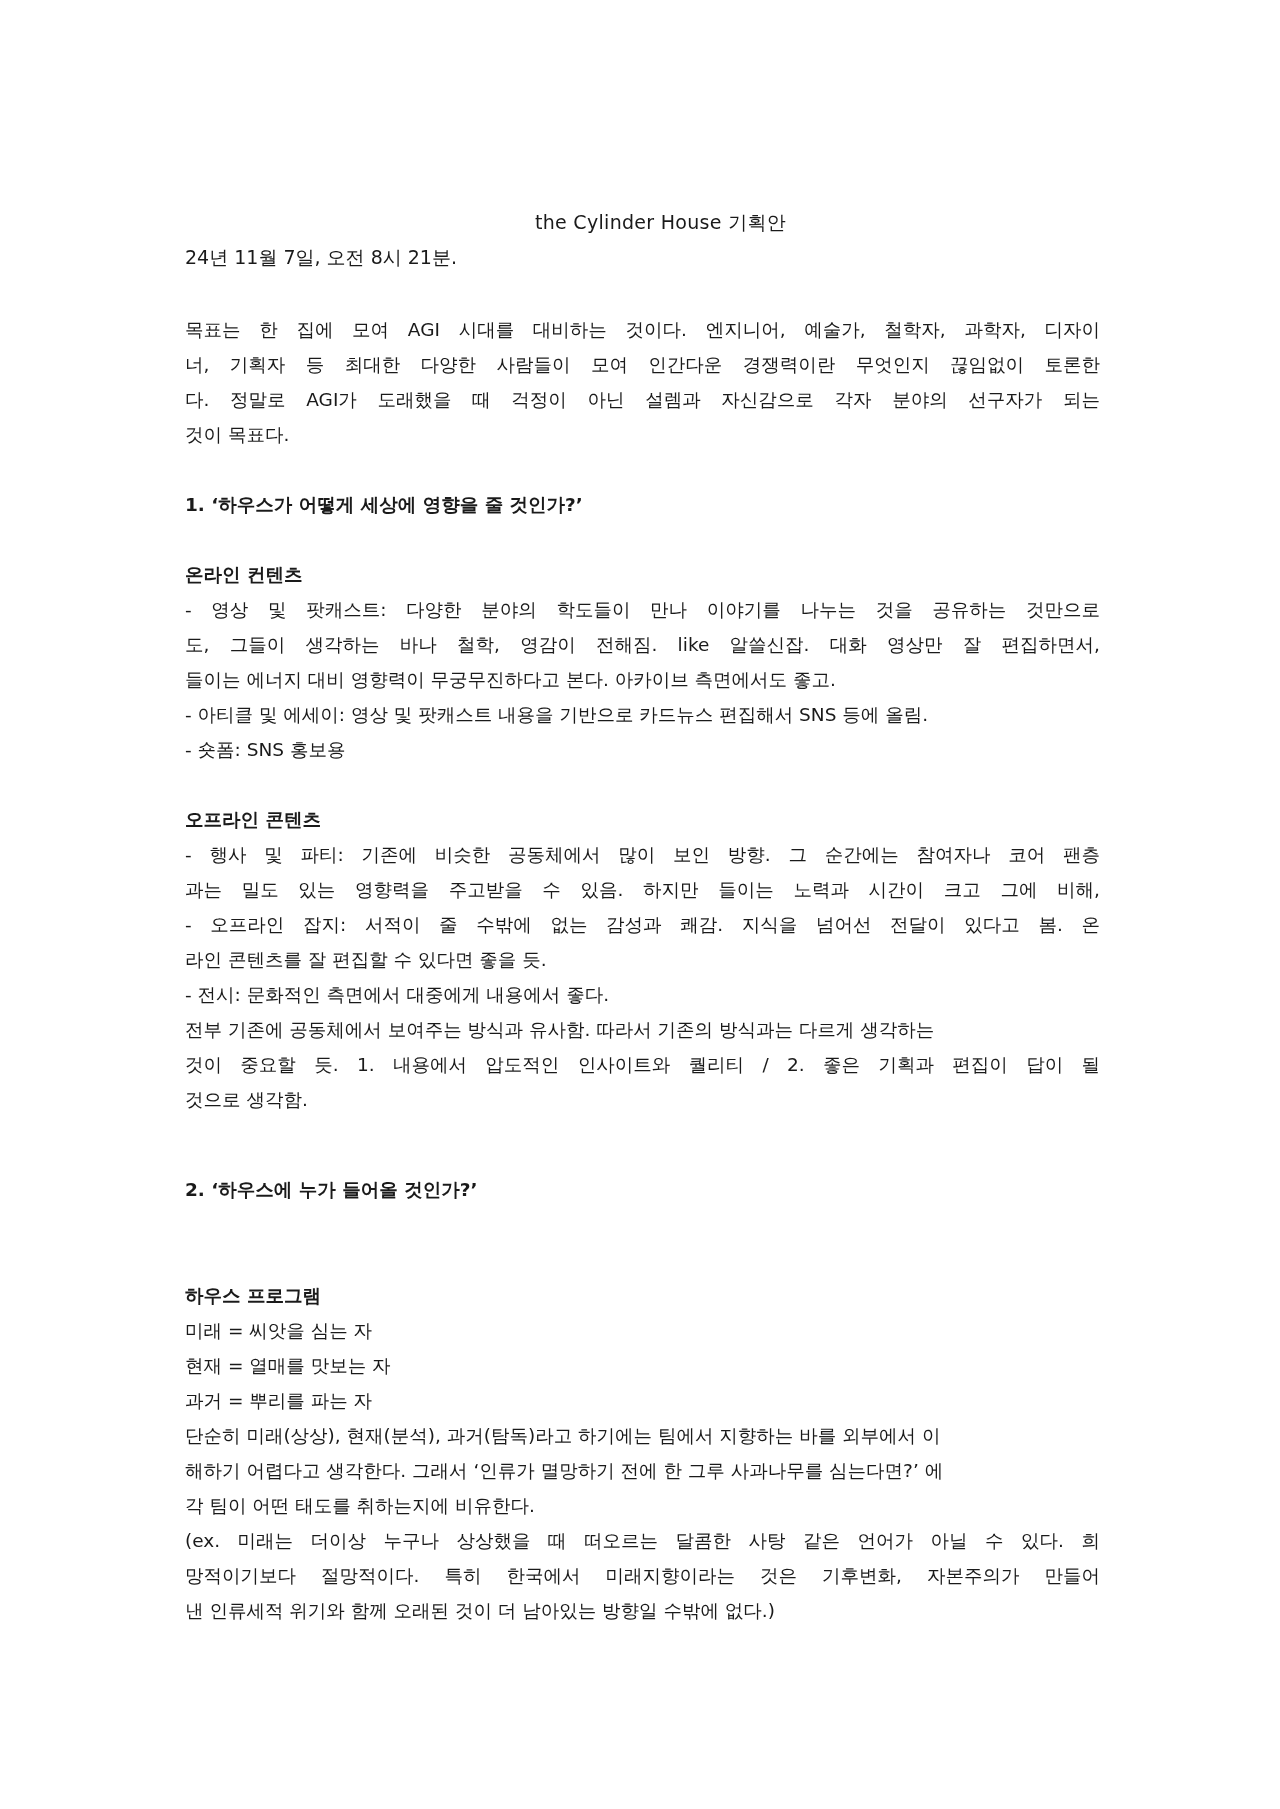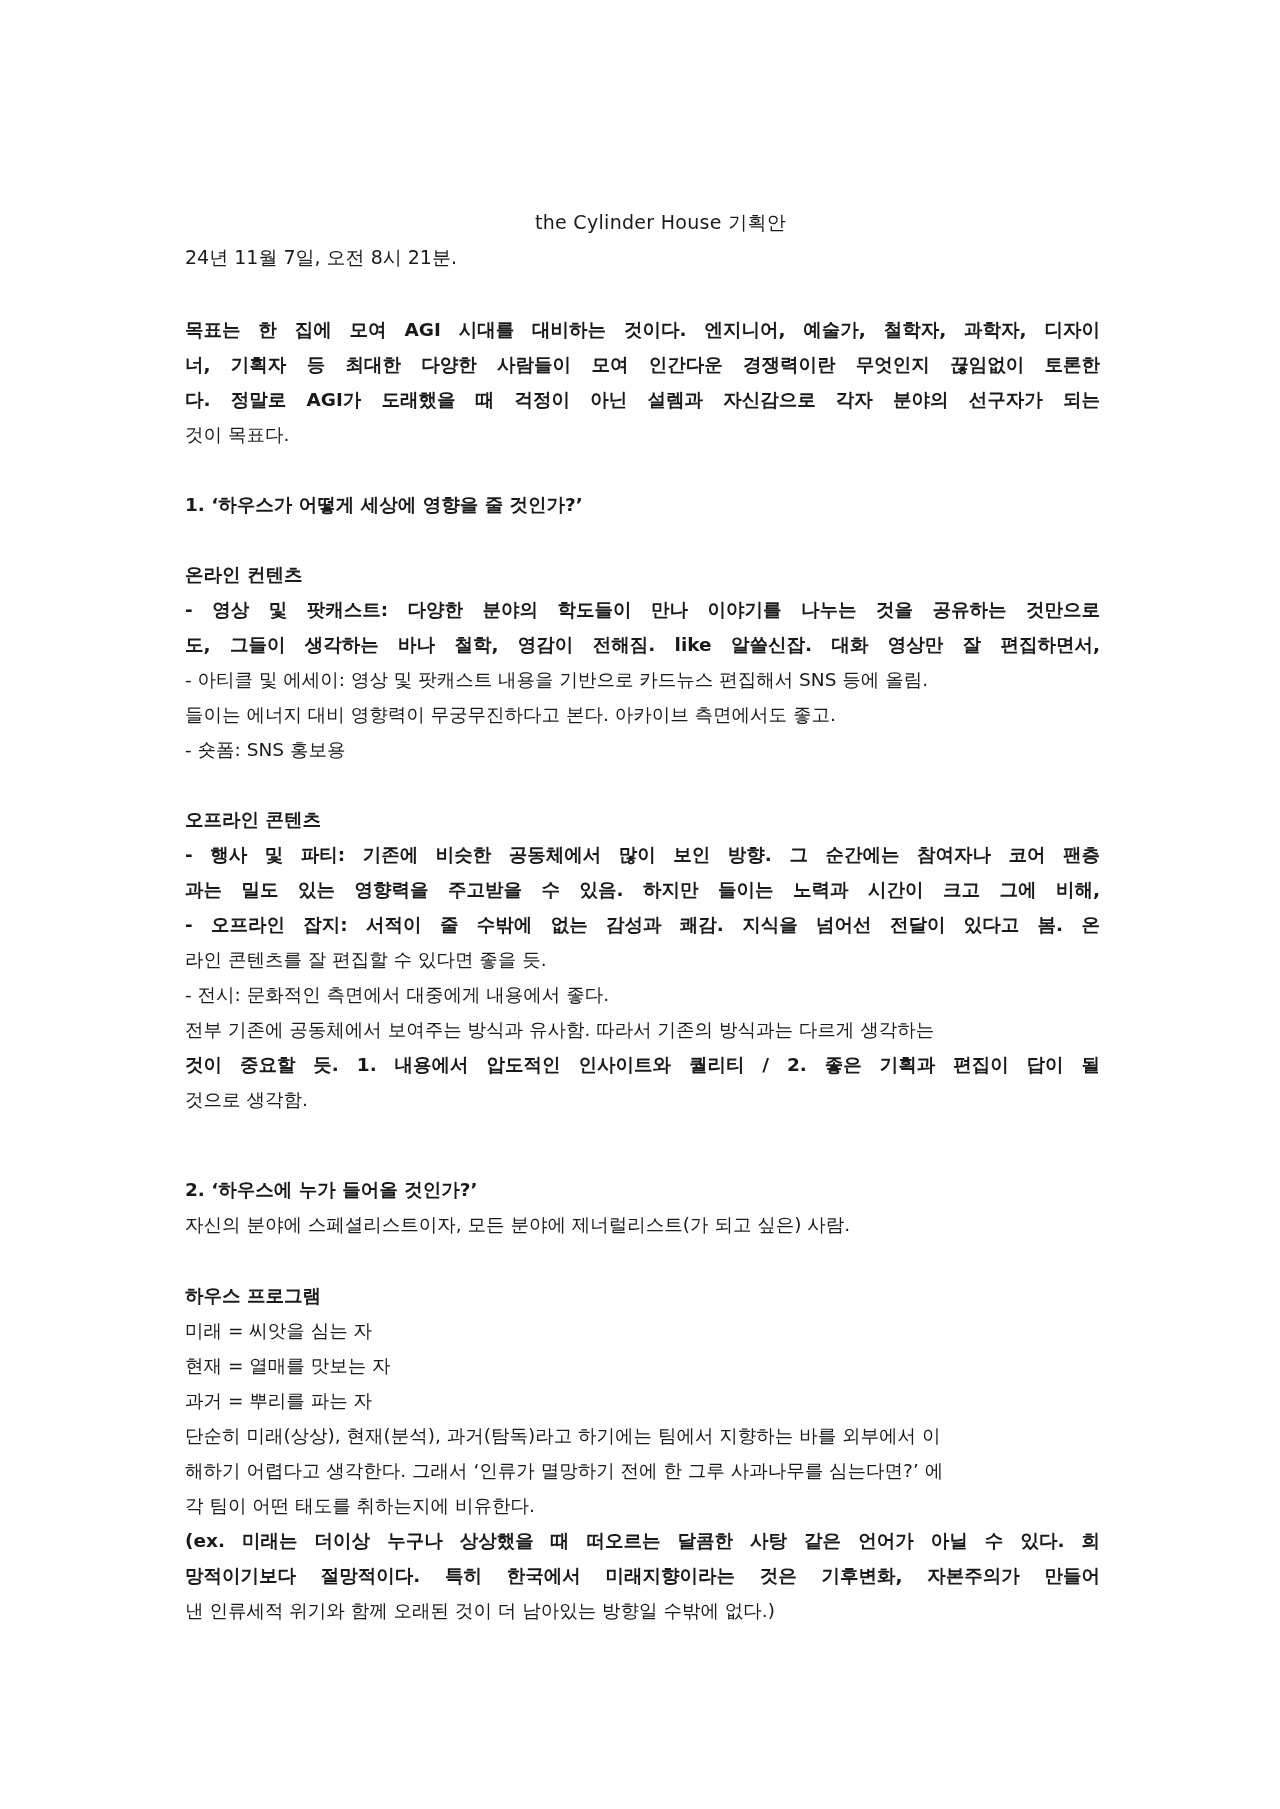--- a/index.html
+++ b/index.html
@@ -49,21 +49,20 @@
     }
     .line {
       display: block;
       white-space: nowrap;
       height: 35px;
     }
     .line.justify {
       text-align: justify;
       text-align-last: justify;
       white-space: normal;
-      font-weight: bold;
     }
     .heading {
       font-weight: bold;
     }
     .gap {
       height: 35px;
     }
   </style>
 </head>
 <body>
@@ -79,38 +78,37 @@
     <span class="line justify">다. 정말로 AGI가 도래했을 때 걱정이 아닌 설렘과 자신감으로 각자 분야의 선구자가 되는</span>
     <span class="line">것이 목표다.</span>
   </div>
 
   <div class="body-block" style="top:487px;">
     <span class="line heading">1. ‘하우스가 어떻게 세상에 영향을 줄 것인가?’</span>
     <div class="gap"></div>
     <span class="line heading">온라인 컨텐츠</span>
     <span class="line justify">- 영상 및 팟캐스트: 다양한 분야의 학도들이 만나 이야기를 나누는 것을 공유하는 것만으로</span>
     <span class="line justify">도, 그들이 생각하는 바나 철학, 영감이 전해짐. like 알쓸신잡. 대화 영상만 잘 편집하면서,</span>
+    <span class="line">들이는 에너지 대비 영향력이 무궁무진하다고 본다. 아카이브 측면에서도 좋고.</span>
     <span class="line">- 아티클 및 에세이: 영상 및 팟캐스트 내용을 기반으로 카드뉴스 편집해서 SNS 등에 올림.</span>
-    <span class="line">들이는 에너지 대비 영향력이 무궁무진하다고 본다. 아카이브 측면에서도 좋고.</span>
     <span class="line">- 숏폼: SNS 홍보용</span>
     <div class="gap"></div>
     <span class="line heading">오프라인 콘텐츠</span>
     <span class="line justify">- 행사 및 파티: 기존에 비슷한 공동체에서 많이 보인 방향. 그 순간에는 참여자나 코어 팬층</span>
     <span class="line justify">과는 밀도 있는 영향력을 주고받을 수 있음. 하지만 들이는 노력과 시간이 크고 그에 비해,</span>
     <span class="line justify">- 오프라인 잡지: 서적이 줄 수밖에 없는 감성과 쾌감. 지식을 넘어선 전달이 있다고 봄. 온</span>
     <span class="line">라인 콘텐츠를 잘 편집할 수 있다면 좋을 듯.</span>
     <span class="line">- 전시: 문화적인 측면에서 대중에게 내용에서 좋다.</span>
     <span class="line">전부 기존에 공동체에서 보여주는 방식과 유사함. 따라서 기존의 방식과는 다르게 생각하는</span>
     <span class="line justify">것이 중요할 듯. 1. 내용에서 압도적인 인사이트와 퀄리티 / 2. 좋은 기획과 편집이 답이 될</span>
     <span class="line">것으로 생각함.</span>
   </div>
 
   <div class="body-block" style="top:1172px;">
     <span class="line heading">2. ‘하우스에 누가 들어올 것인가?’</span>
-    <span class="line">자신의 분야에 스페셜리스트이자, 모든 분야에 제너럴리스트(가 되고 싶은) 사람.</span>
   </div>
 
   <div class="body-block" style="top:1278px;">
     <span class="line heading">하우스 프로그램</span>
     <span class="line">미래 = 씨앗을 심는 자</span>
     <span class="line">현재 = 열매를 맛보는 자</span>
     <span class="line">과거 = 뿌리를 파는 자</span>
     <span class="line">단순히 미래(상상), 현재(분석), 과거(탐독)라고 하기에는 팀에서 지향하는 바를 외부에서 이</span>
     <span class="line">해하기 어렵다고 생각한다. 그래서 ‘인류가 멸망하기 전에 한 그루 사과나무를 심는다면?’ 에</span>
     <span class="line">각 팀이 어떤 태도를 취하는지에 비유한다.</span>

